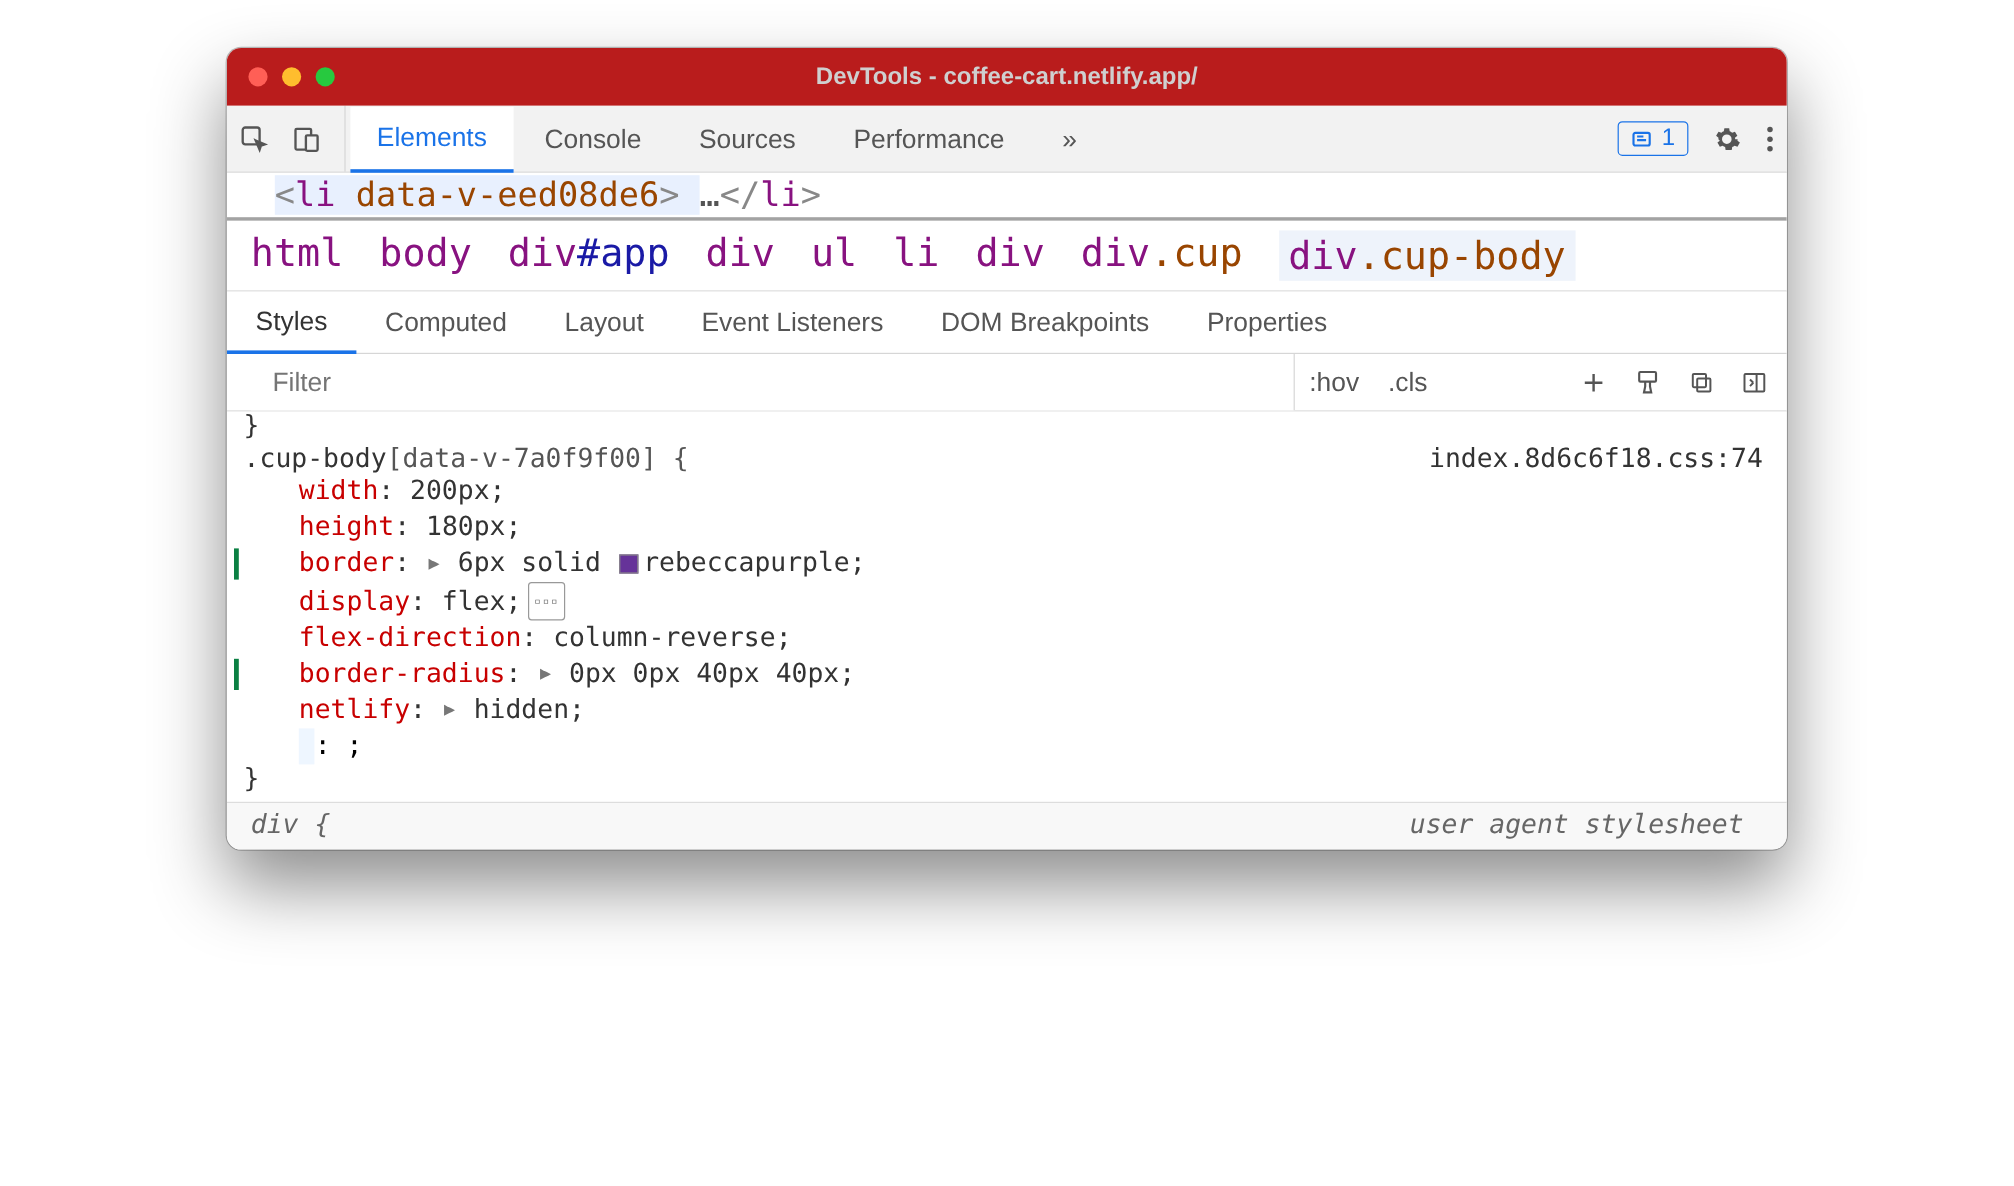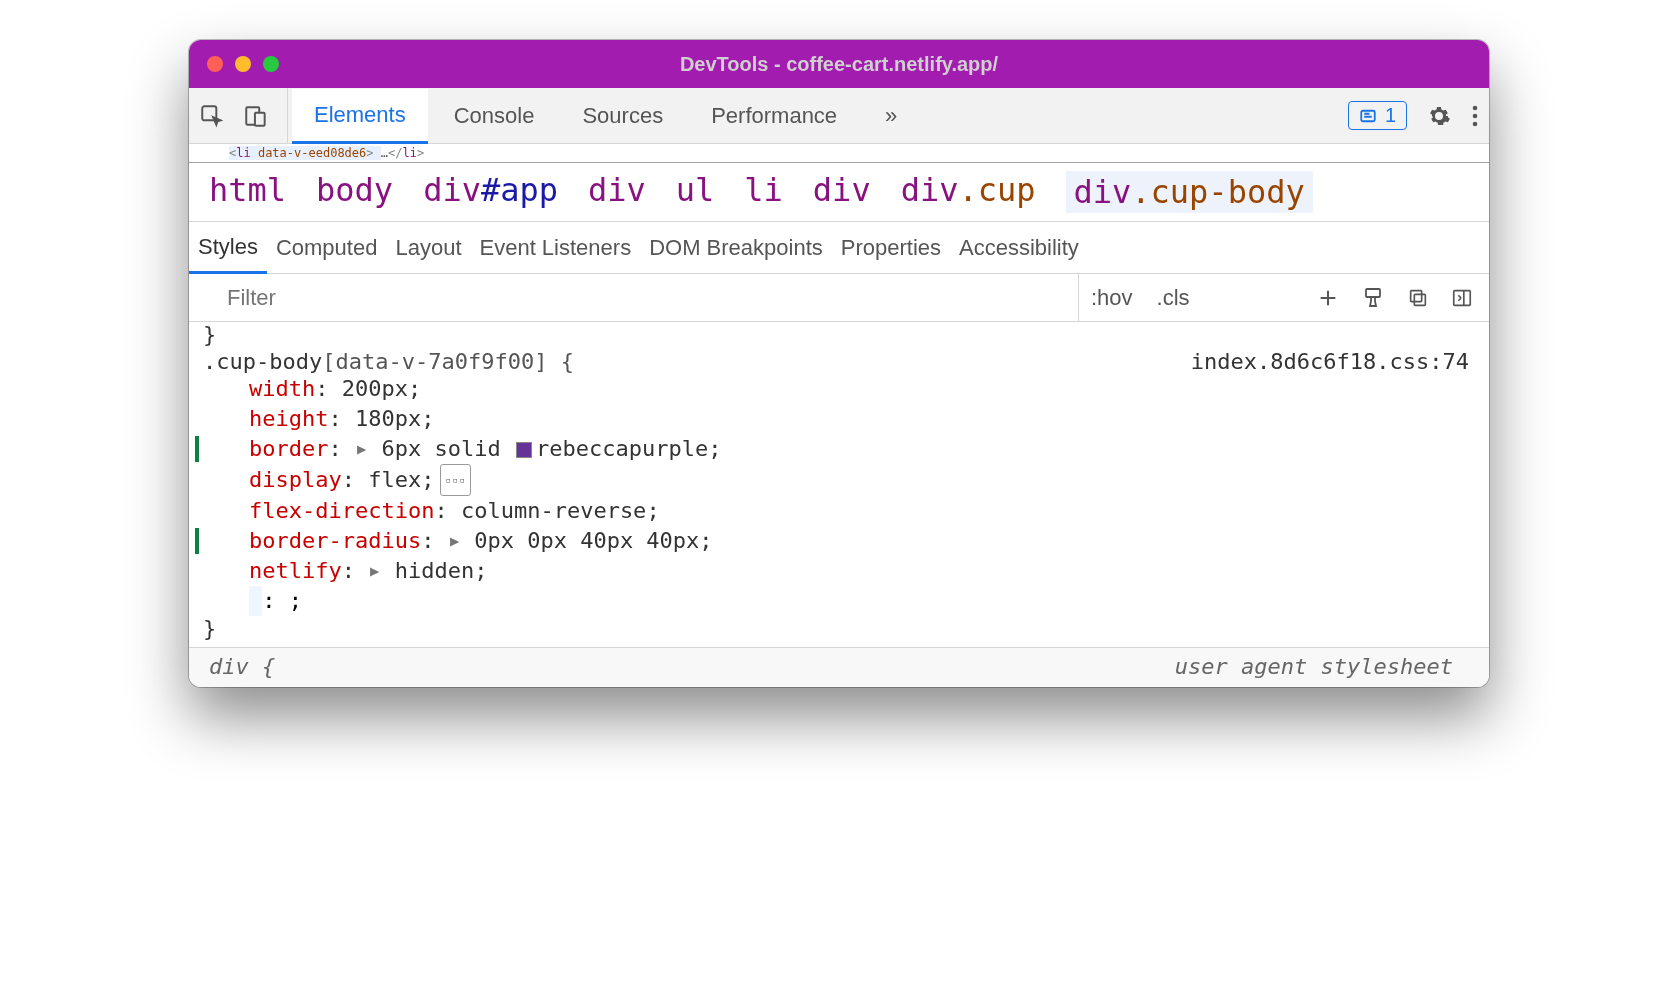--- a/index.html
+++ b/index.html
@@ -7,21 +7,21 @@
   body { display: flex; align-items: flex-start; justify-content: center; background: #fff; }
   .window {
     width: 1300px;
     margin: 40px auto 0 auto;
     border-radius: 12px;
     overflow: hidden;
     box-shadow: 0 30px 60px rgba(0,0,0,0.45), 0 0 0 1px rgba(0,0,0,0.25);
     background: #fff;
   }
   .titlebar {
-    background: #a21caf;
+    background: #b91c1c;
     color: #d9d9d9;
     height: 48px;
     display: flex;
     align-items: center;
     padding: 0 18px;
     position: relative;
   }
   .traffic { display: flex; gap: 12px; }
   .dot { width: 16px; height: 16px; border-radius: 50%; }
   .dot.red { background: #ff5f56; }
@@ -42,23 +42,23 @@
   .icon { color: #555; display: inline-flex; align-items: center; justify-content: center; }
   .panel-tab { padding: 0 22px; height: 100%; display: flex; align-items: center; font-size: 22px; color: #555; cursor: pointer; }
   .panel-tab.active { color: #1a73e8; background: #fff; border-bottom: 3px solid #1a73e8; margin-bottom: -1px; }
   .tb-right { margin-left: auto; display: flex; align-items: center; gap: 20px; padding-left: 12px; }
   .issues { border: 1.5px solid #1a73e8; color: #1a73e8; border-radius: 4px; padding: 2px 10px; display: inline-flex; align-items: center; gap: 8px; font-size: 20px; }
 
   .dom-row {
     background: #fff;
     padding: 2px 24px 2px 40px;
     font-family: ui-monospace, Menlo, Consolas, monospace;
-    font-size: 12px;
+    font-size: 28px;
     color: #777;
-    border-bottom: 1px solid #a3a3a3;
+    border-bottom: 3px solid #a3a3a3;
     white-space: nowrap;
     overflow: hidden;
   }
   .dom-row .punct { color: #888; }
   .dom-row .tagn { color: #881280; }
   .dom-row .attr { color: #994500; }
   .dom-row .ellip { color: #555; }
   .dom-row .sel { background: #e8f0fe; }
 
   .breadcrumbs {
@@ -77,21 +77,21 @@
   .crumb.active { background: #eef3fb; padding: 2px 8px; }
 
   .subtabs {
     display: flex;
     align-items: center;
     height: 52px;
     border-bottom: 1px solid #d6d6d6;
     font-size: 22px;
     background: #fff;
   }
-  .subtab { padding: 0 9px; height: 100%; display: flex; align-items: center; color: #555; cursor: pointer; }
+  .subtab { padding: 0 24px; height: 100%; display: flex; align-items: center; color: #555; cursor: pointer; }
   .subtab.active { color: #333; border-bottom: 3px solid #1a73e8; margin-bottom: -1px; }
 
   .filterbar {
     display: flex;
     align-items: center;
     border-bottom: 1px solid #d6d6d6;
     height: 48px;
     font-size: 22px;
     background: #fff;
   }
@@ -226,21 +226,20 @@
       <span class="crumb active"><span>div</span><span class="cls">.cup-body</span></span>
     </div>
 
   <div class="subtabs">
     <div class="subtab active">Styles</div>
     <div class="subtab">Computed</div>
     <div class="subtab">Layout</div>
     <div class="subtab">Event Listeners</div>
     <div class="subtab">DOM Breakpoints</div>
     <div class="subtab">Properties</div>
-    <div class="subtab">Accessibility</div>
   </div>
 
   <div class="filterbar">
     <input placeholder="Filter" style="">
     <span class="fb-btn">:hov</span>
     <span class="fb-btn">.cls</span>
     <div class="fb-icons">
       <span class="icon">
         <svg width="22" height="22" viewBox="0 0 24 24" stroke="#555" stroke-width="2.2" fill="none">
             <path d="M12 4v16M4 12h16"></path>

